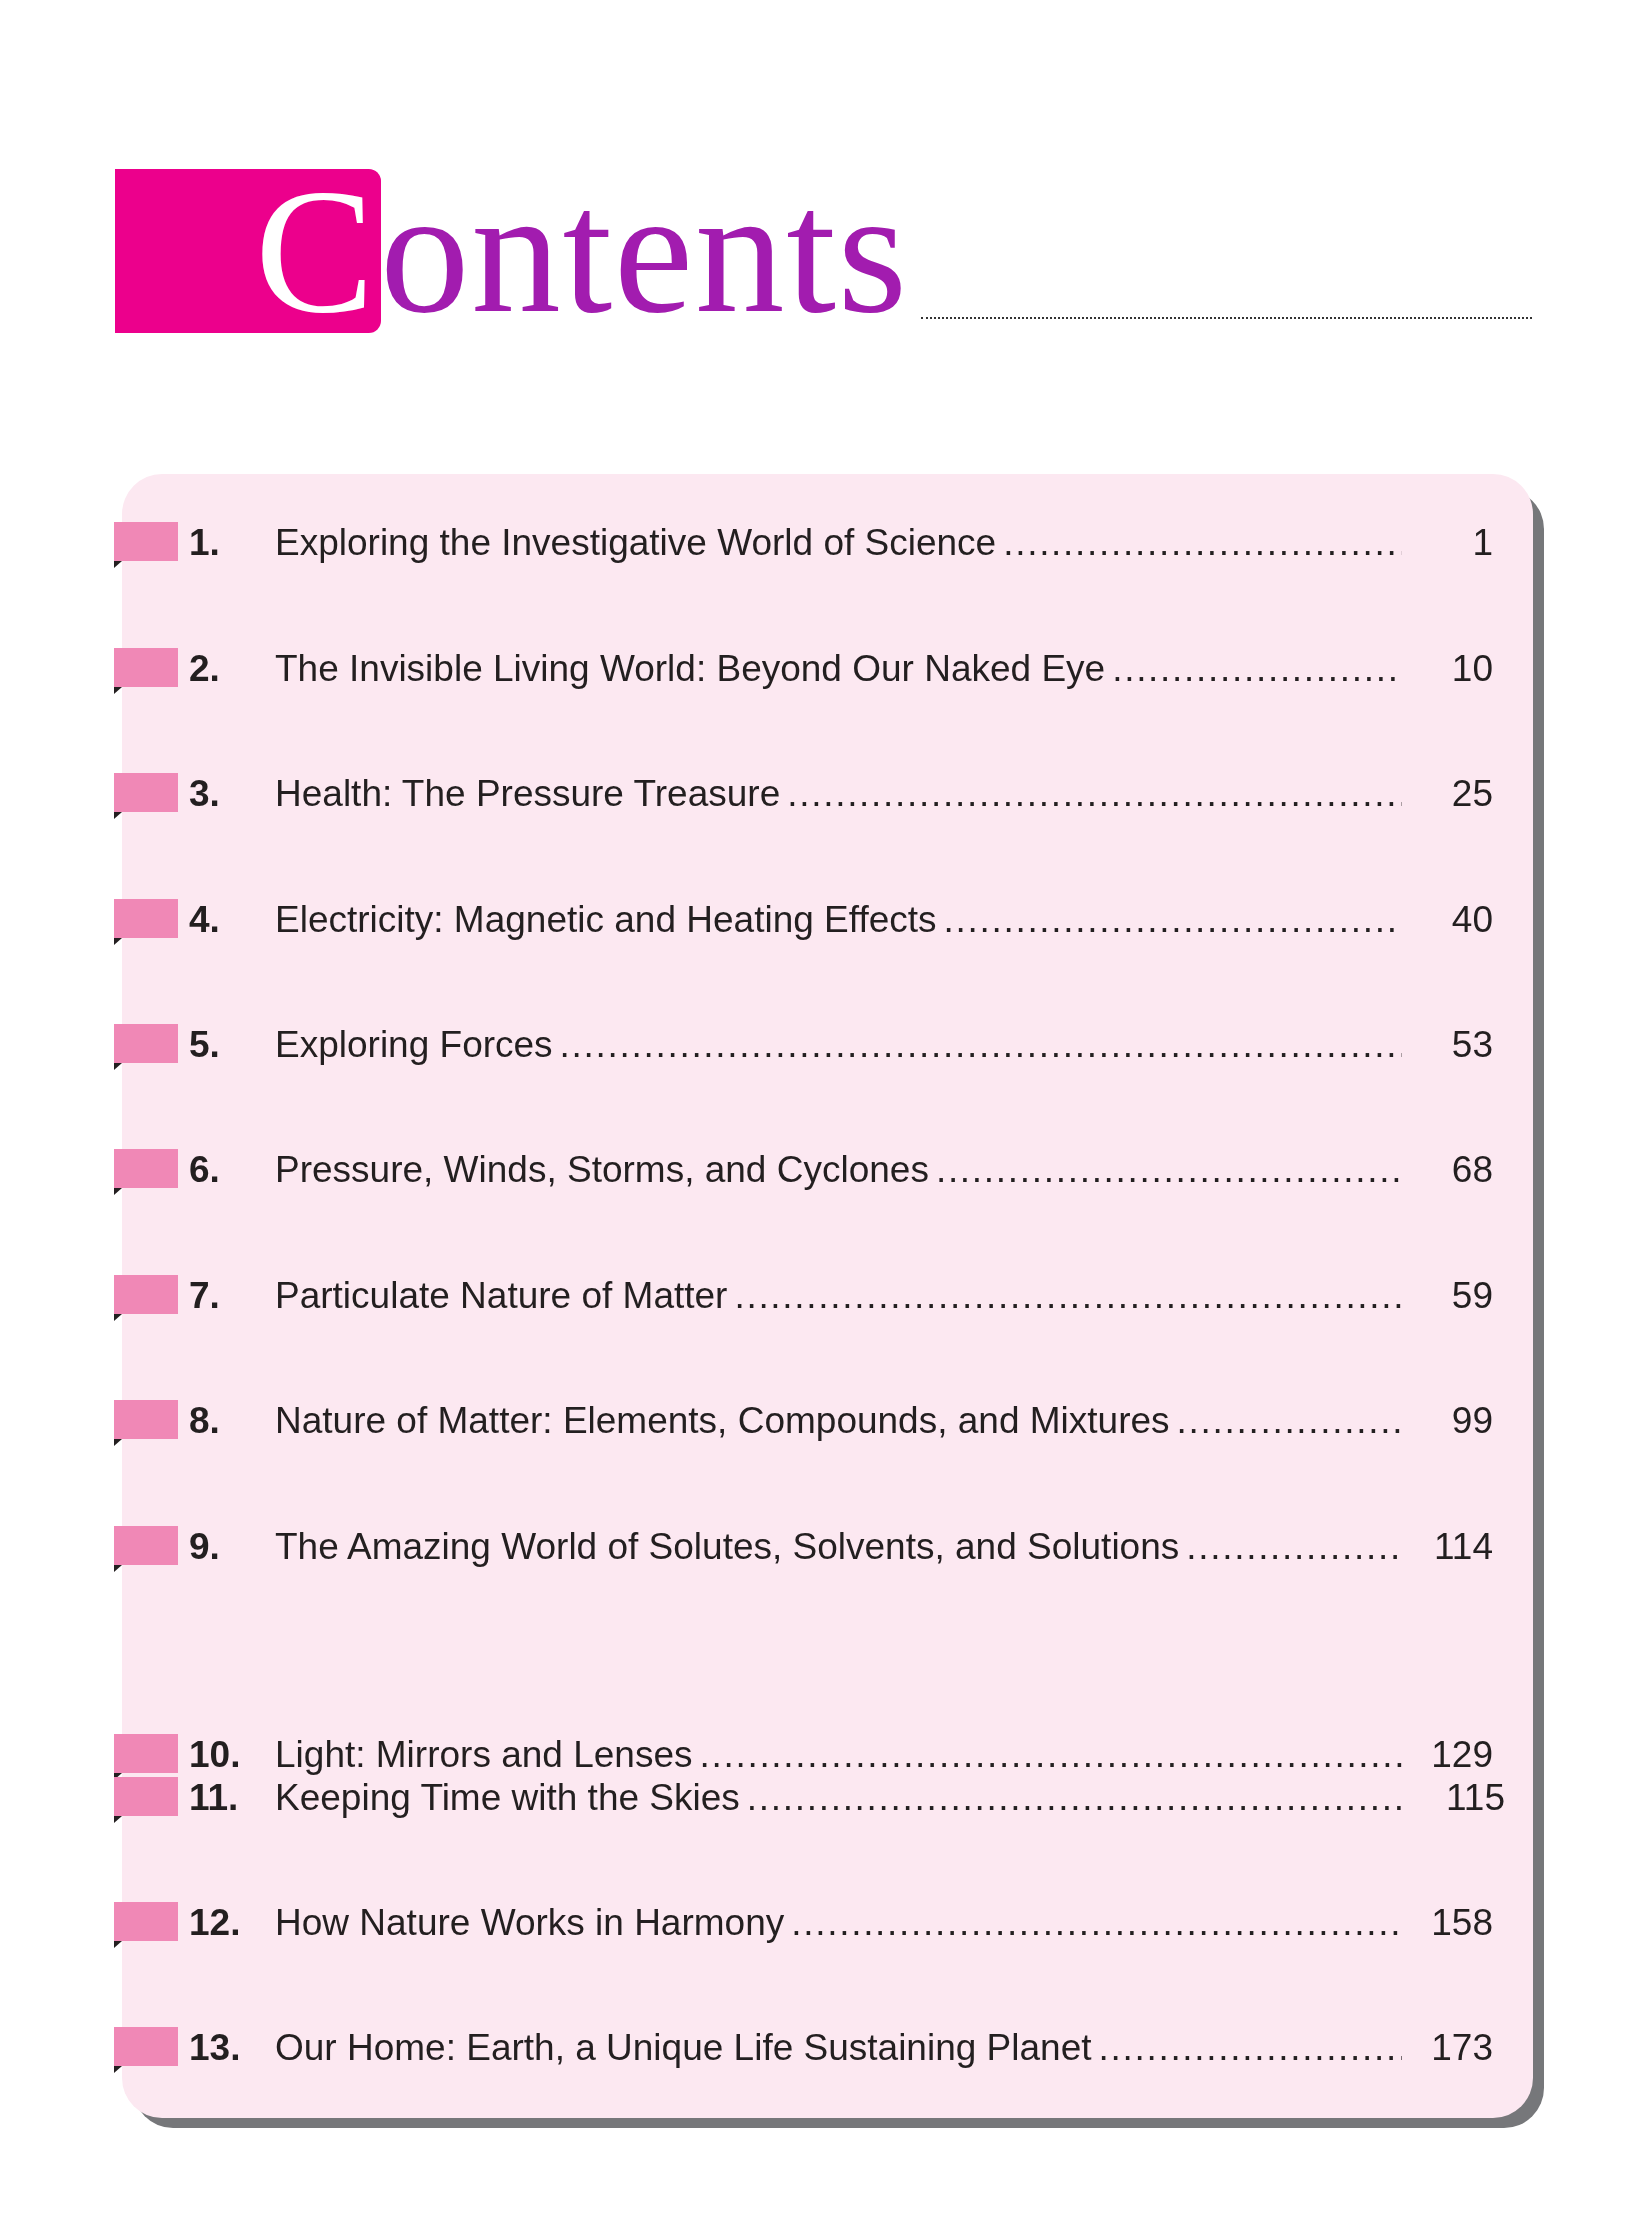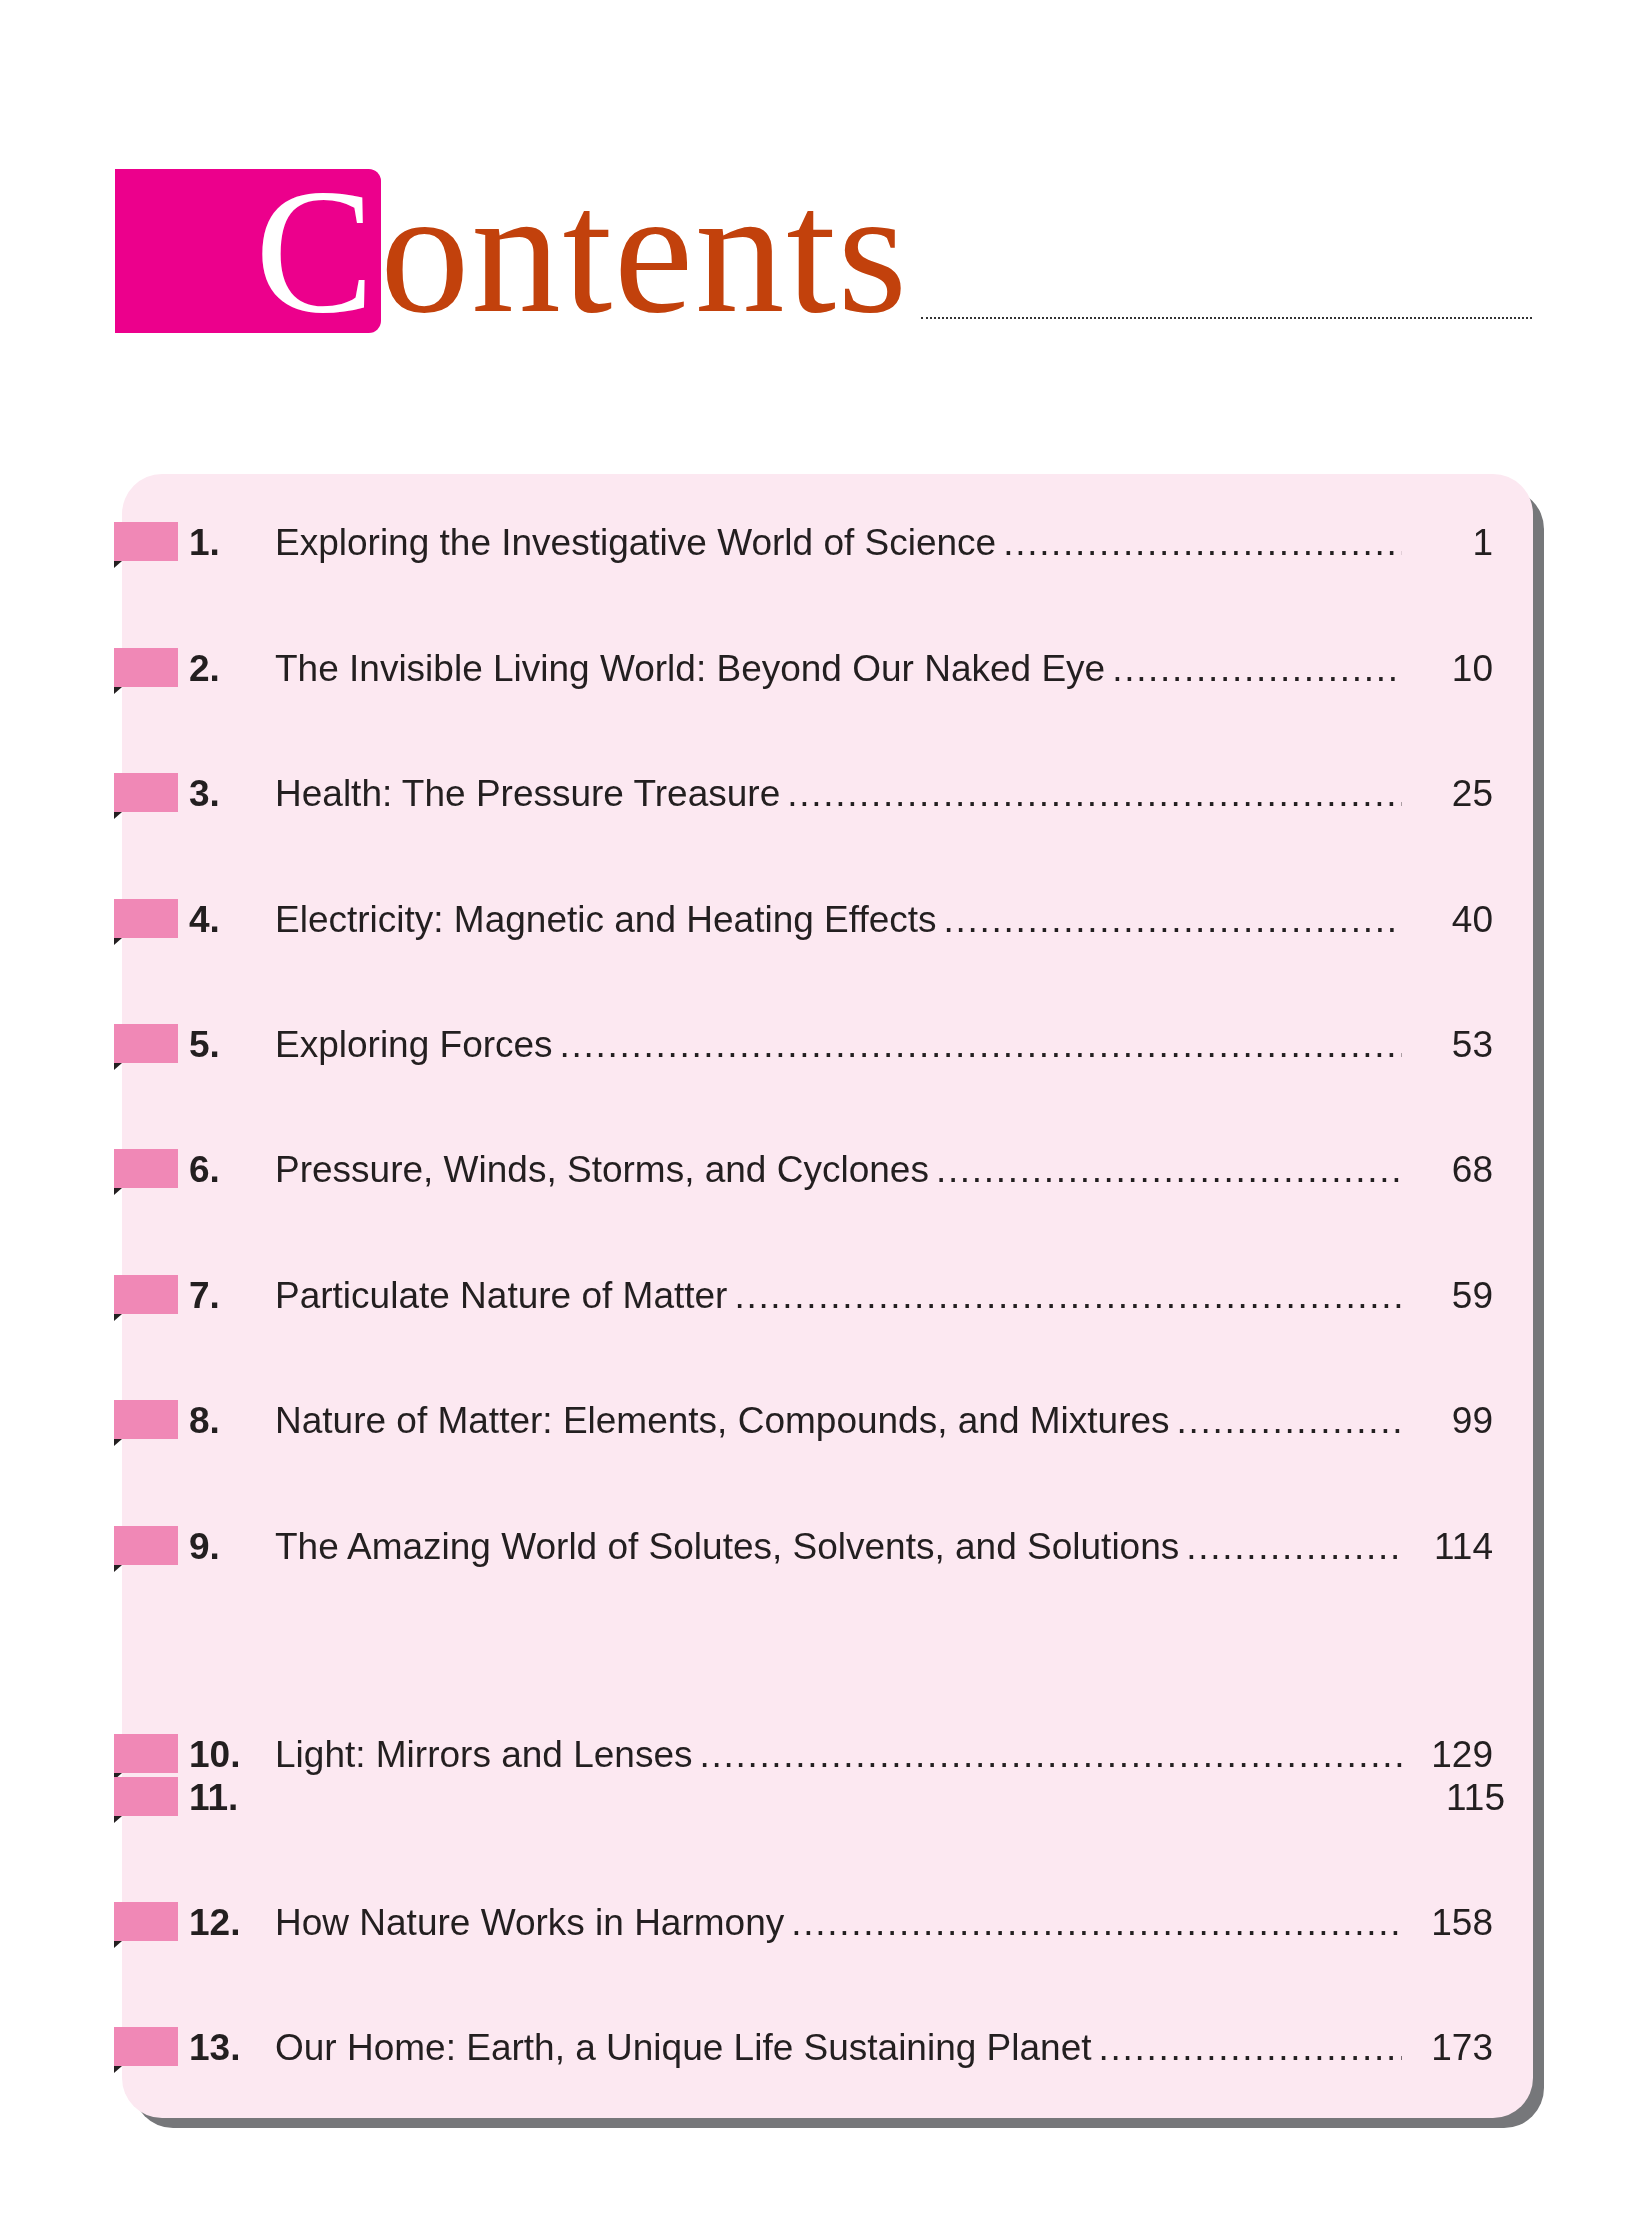--- a/index.html
+++ b/index.html
@@ -3,21 +3,21 @@
 <meta charset="utf-8">
 <style>
   html, body { margin: 0; padding: 0; background: #ffffff; }
   body { width: 1646px; height: 2236px; position: relative; overflow: hidden;
          font-family: "Liberation Sans", sans-serif; color: #231f20; }
   .title-block { position: absolute; left: 115px; top: 169px; width: 266px; height: 164px;
                  background: #ec008c; border-radius: 0 12.2px 12.2px 0; }
   .title-c { position: absolute; left: 255px; top: 169px; font-family: "Liberation Serif", serif;
              font-size: 179px; line-height: 164px; color: #ffffff; }
   .title-rest { position: absolute; left: 380px; top: 169px; font-family: "Liberation Serif", serif;
-                font-size: 179px; line-height: 164px; color: #c2410c; letter-spacing: 1.7px; }
+                font-size: 179px; line-height: 164px; color: #a21caf; letter-spacing: 1.7px; }
   .title-rule { position: absolute; left: 921px; top: 317px; width: 611px; height: 0;
                 border-top: 2.6px dotted #333; }
   .toc-shadow { position: absolute; left: 133px; top: 489px; width: 1411px; height: 1639px;
                 background: #76777a; border-radius: 40px; }
   .toc-box { position: absolute; left: 122px; top: 474px; width: 1411px; height: 1644px;
              background: #fce8f1; border-radius: 40px; }
   .row { position: absolute; left: 0; width: 1646px; height: 52px; }
   .tab { position: absolute; left: 114px; top: 0; width: 64px; height: 39px; background: #f088b6; }
   .fold { position: absolute; left: 114px; top: 39px; width: 0; height: 0;
           border-top: 7px solid #231f20; border-right: 8.7px solid transparent; }
@@ -138,20 +138,24 @@
     <div class="entry">
       <span class="t">Light: Mirrors and Lenses</span>
       <span class="dots"></span>
     </div>
     <div class="pg">129</div>
   </div>
     <div class="row" style="top: 1777px; padding-left: 12px;">
     <div class="tab"></div>
     <div class="fold"></div>
     <div class="num">11.</div>
+    <div class="entry">
+      <span class="t">Keeping Time with the Skies</span>
+      <span class="dots"></span>
+    </div>
     <div class="pg">115</div>
   </div>
     <div class="row" style="top: 1902px;">
     <div class="tab"></div>
     <div class="fold"></div>
     <div class="num">12.</div>
     <div class="entry">
       <span class="t">How Nature Works in Harmony</span>
       <span class="dots"></span>
     </div>

